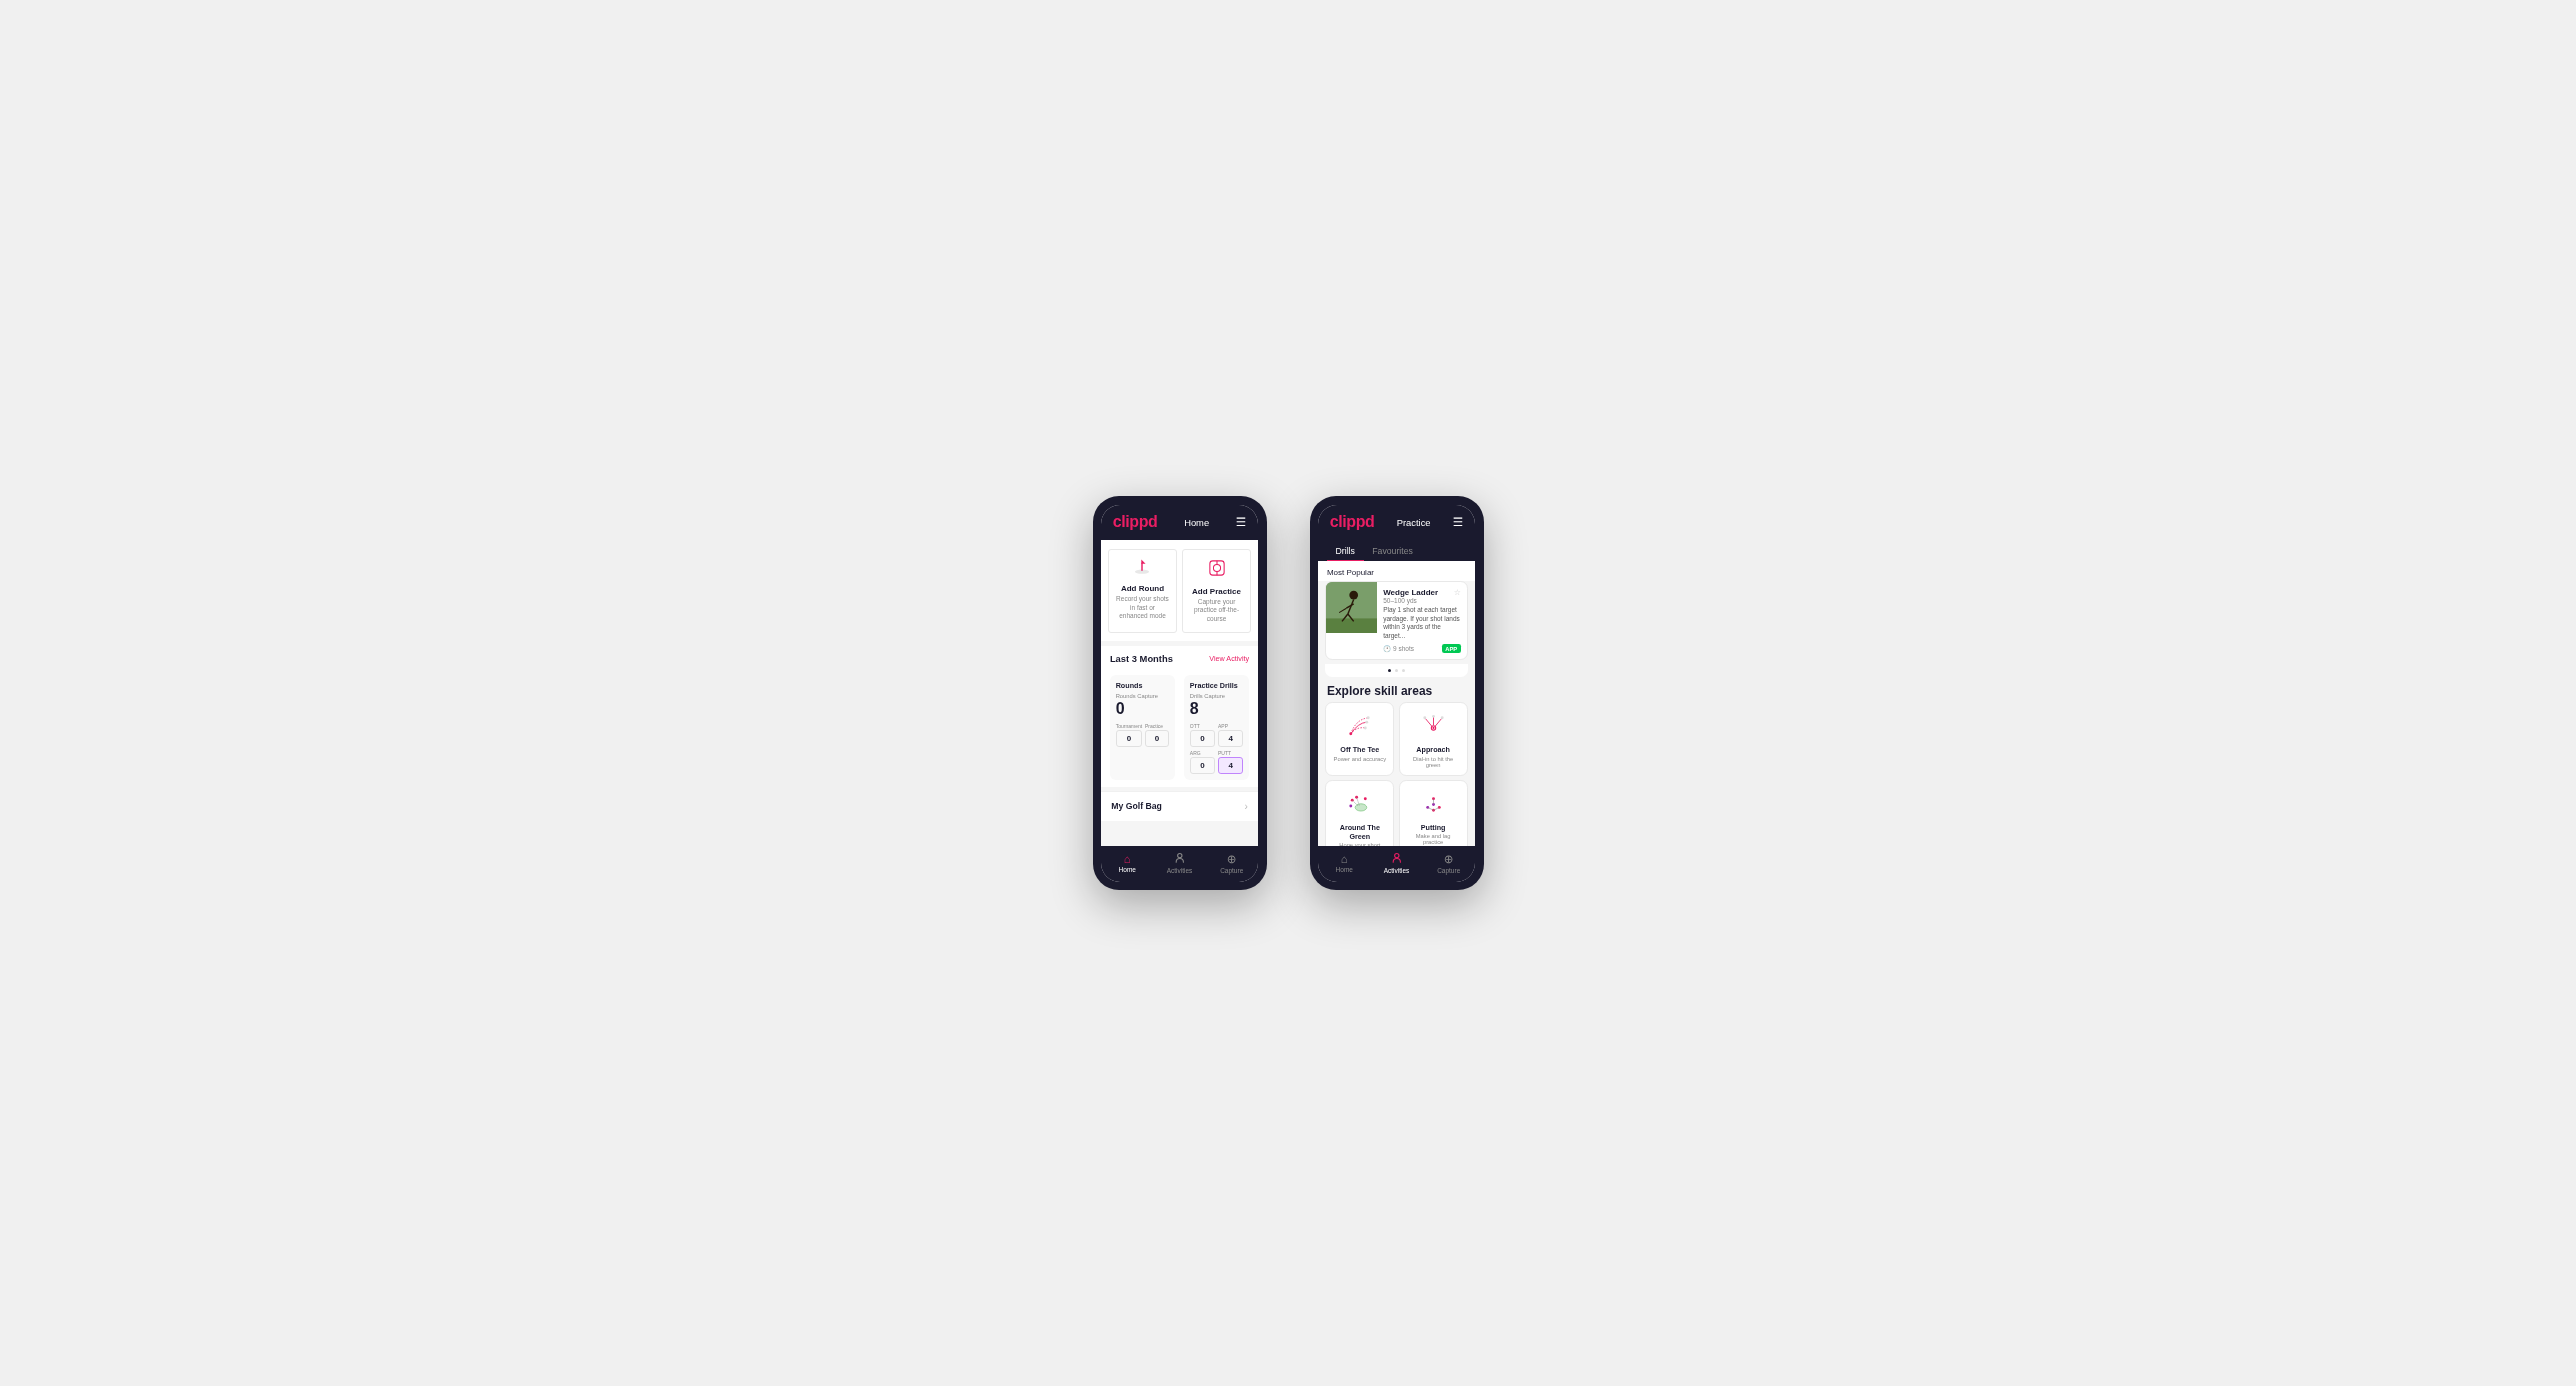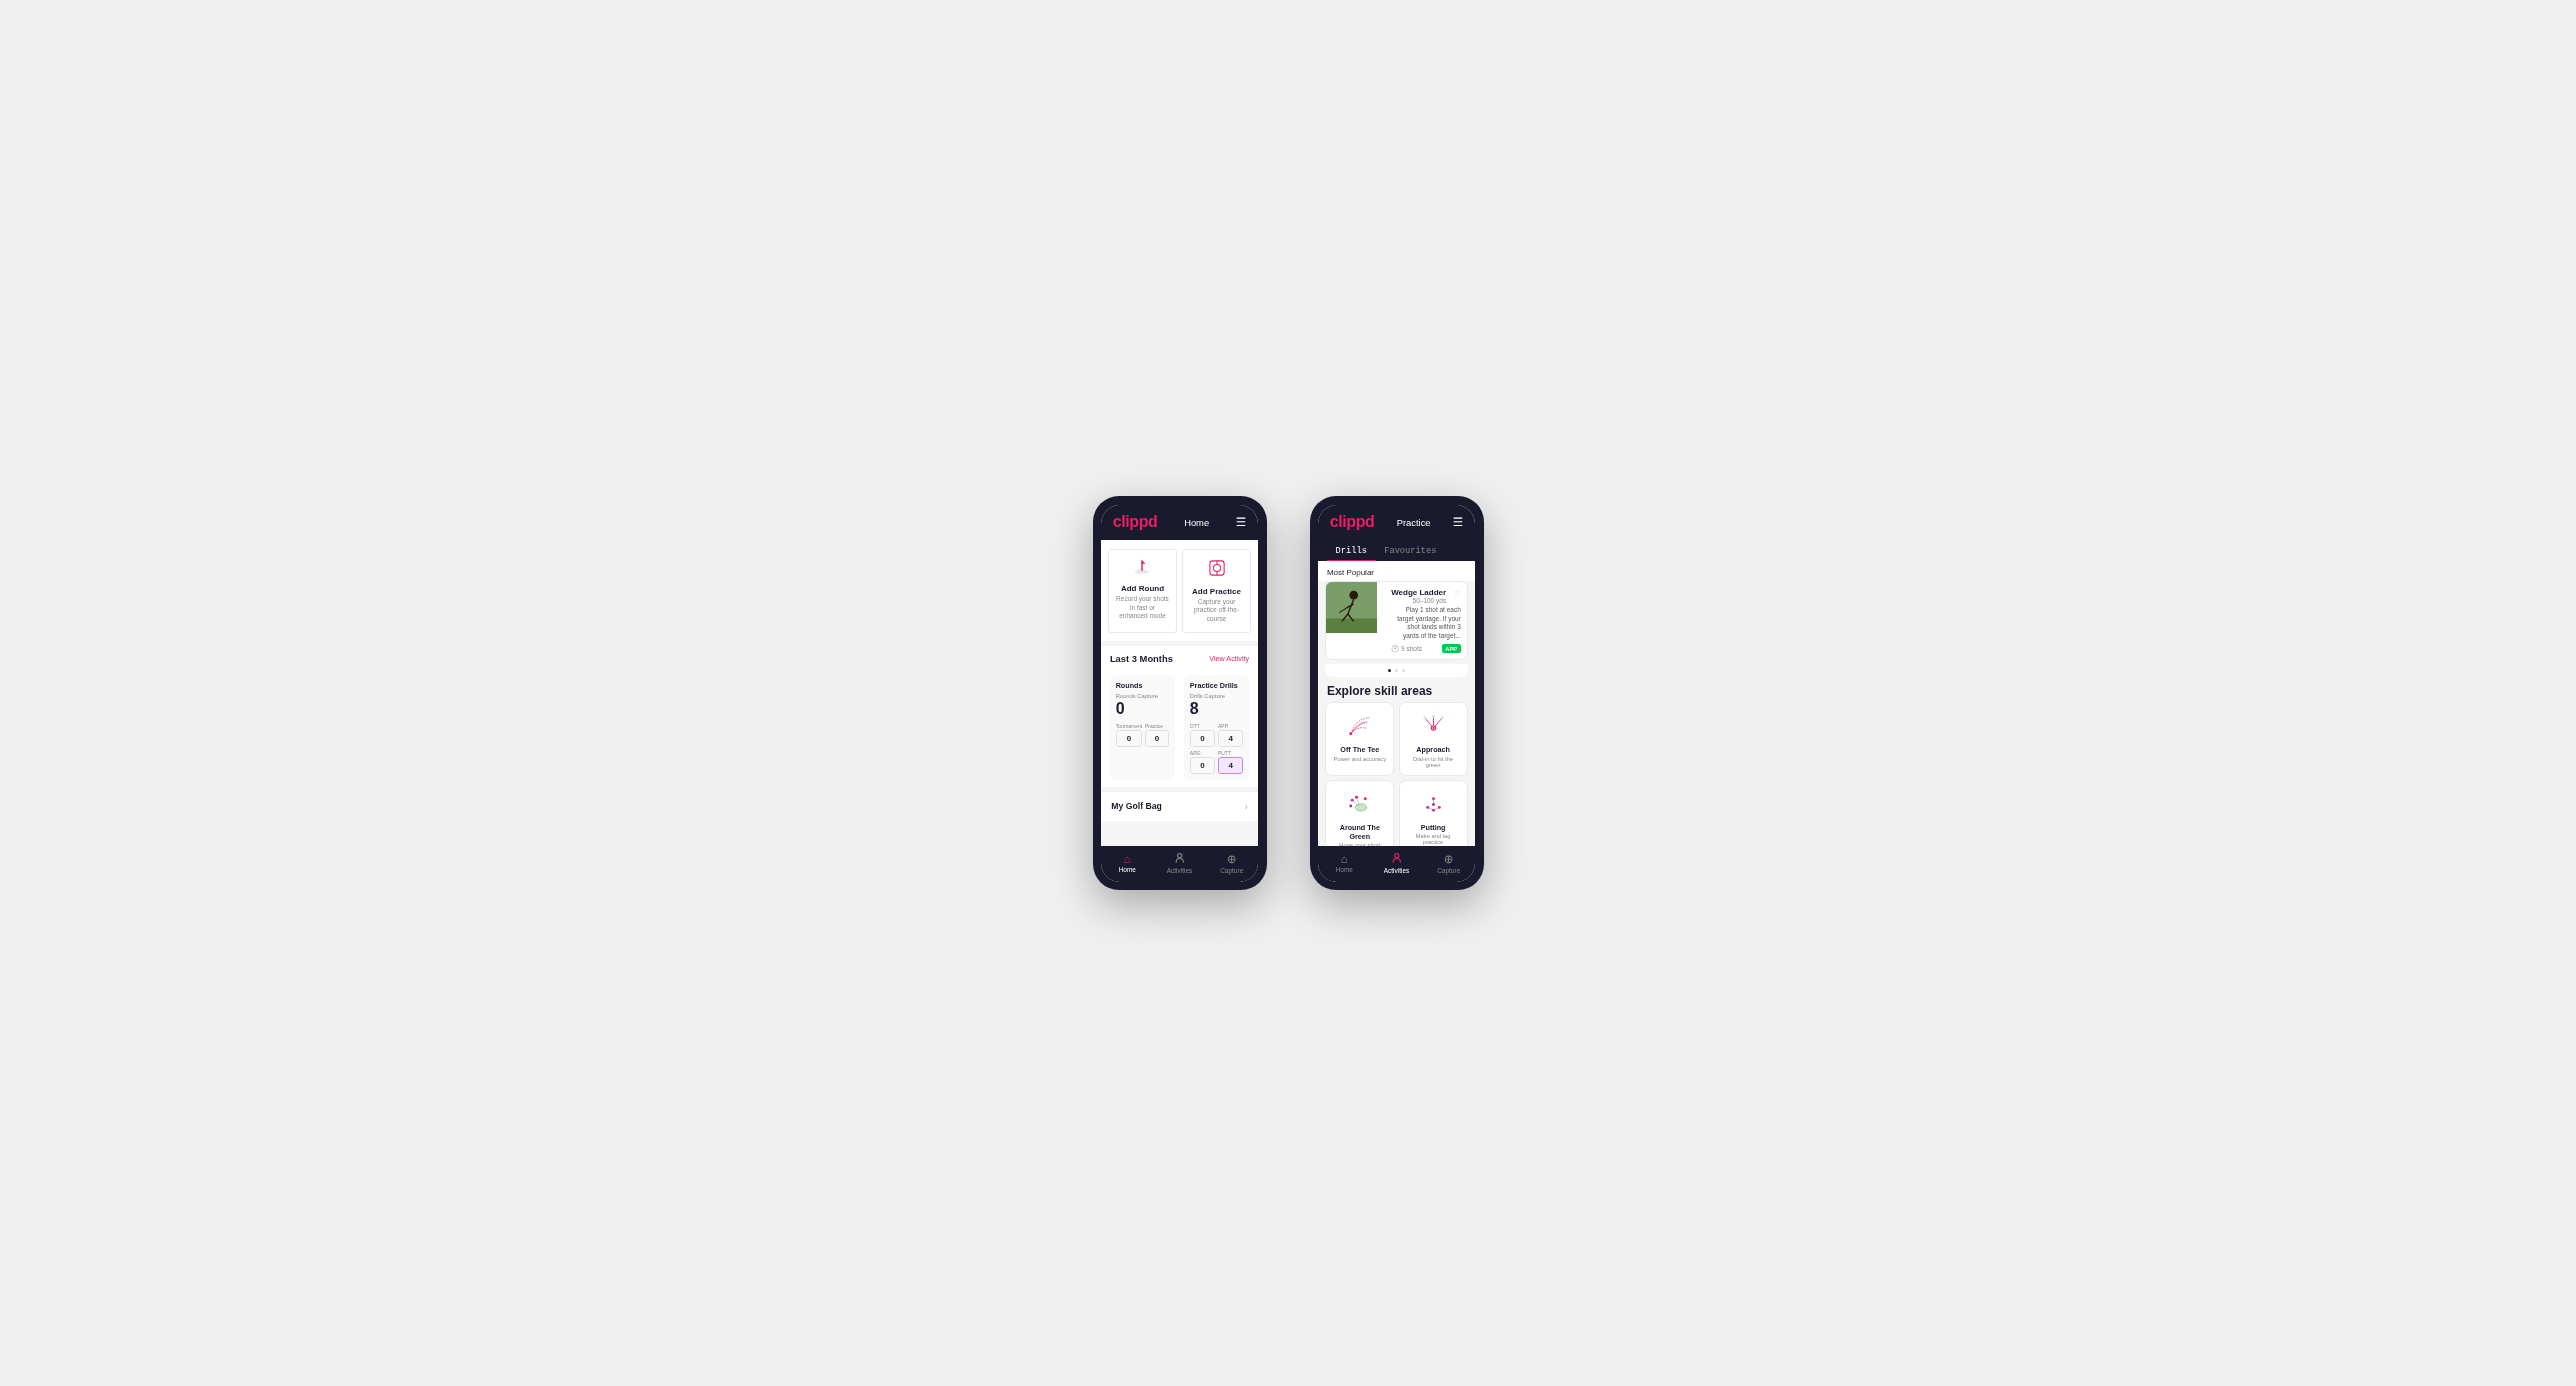--- a/index.html
+++ b/index.html
@@ -235,21 +235,20 @@
       display: flex;
       padding: 0 8.7px;
       flex-shrink: 0;
     }
     .tab-item {
       padding: 5.8px 8.7px 4.3px;
       font-size: 8.7px;
       color: #888;
       cursor: pointer;
       border-bottom: 1.4px solid transparent;
-      font-family: Liberation Mono, monospace;
     }
     .tab-item.active {
       color: #fff;
       border-bottom-color: #e91e63;
     }
 
     
     .most-popular-label {
       font-size: 8px;
       font-weight: 400;
@@ -259,22 +258,21 @@
     }
 
     
     .drill-card {
       background: #fff;
       margin: 0 7.2px 4.3px;
       border-radius: 7.2px;
       border: 0.7px solid #e8e8e8;
       overflow: hidden;
       display: flex;
-      gap: 8px;
-      text-align: right;
+      gap: 0;
     }
     .drill-card-img {
       width: 51px;
       height: 51px;
       background: #8aaa7a;
       flex-shrink: 0;
       position: relative;
       overflow: hidden;
     }
     .drill-golfer-svg {

